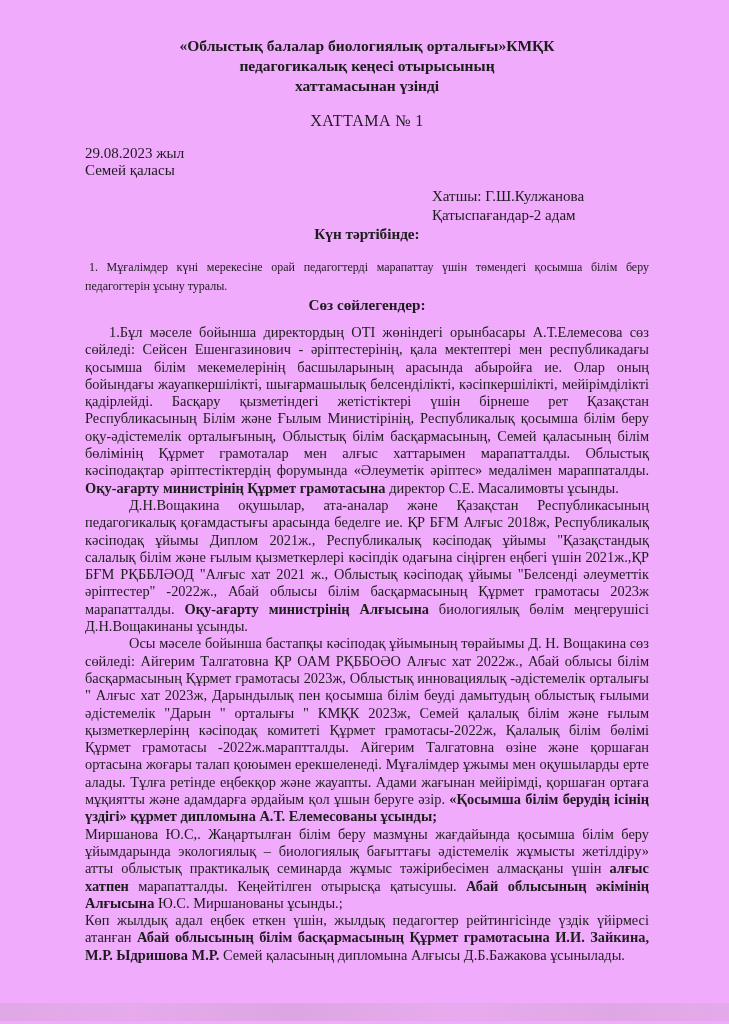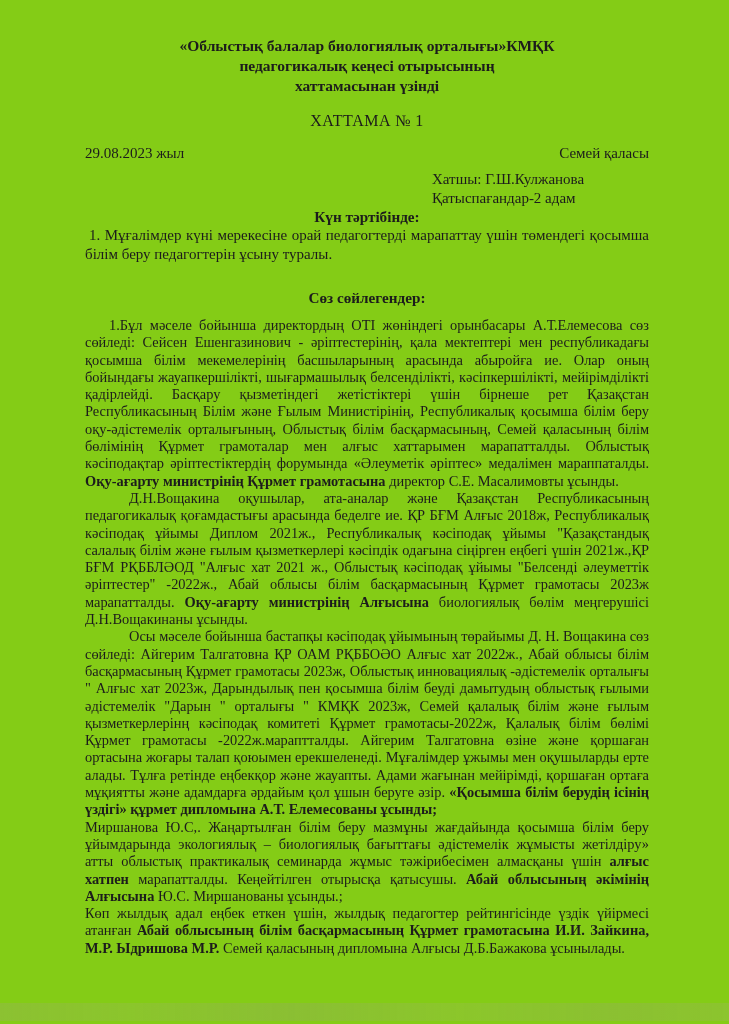--- a/index.html
+++ b/index.html
@@ -1,34 +1,34 @@
 <!DOCTYPE html>
 <html><head>
 <meta charset="utf-8">
 <style>
   * { margin:0; padding:0; box-sizing:border-box; }
   html,body { width:729px; height:1024px; }
   body { background:#d8d8d8; }
   .page {
     position:relative;
     width:729px; height:1024px;
-    background:#84cc16;
+    background:#f0abfc;
     overflow:hidden;
     font-family:"Liberation Serif","DejaVu Serif",serif;
     color:#1c1c1c;
   }
   .content { position:absolute; left:85px; top:36px; width:564px; }
 
   .doc-header { text-align:center; font-weight:bold; font-size:15.5px; line-height:20px; }
   .protocol-title { text-align:center; font-size:16px; margin-top:16px; letter-spacing:0.4px; }
-  .date-row { display:flex; justify-content:space-between; margin-top:15px; font-size:15px; }
+  .date-row { display:flex; justify-content:space-between; margin-top:15px; font-size:15px;flex-direction:column; }
   .officials { margin-top:8px; margin-left:347px; font-size:15px; line-height:19px; }
   .center-heading { text-align:center; font-weight:bold; font-size:15.2px; }
-  .agenda-item { font-size:15px; line-height:19px; text-align:justify; text-indent:4px; }
-  .speakers { margin-top:25px; }
+  .agenda-item { margin-top:15px; font-size:12px; line-height:19px; text-align:justify; text-indent:4px; }
+  .speakers { margin-top:0; }
   .bodytext { margin-top:10px; font-size:14.4px; line-height:17.3px; text-align:justify; }
   p.para { margin:0; }
   p.indent-sm { text-indent:24px; }
   p.indent-lg { text-indent:44px; }
 
   .scan-band {
     position:absolute; left:0; right:0; bottom:3px; height:18px;
     background:linear-gradient(90deg,
       rgba(168,156,150,0.22) 0%, rgba(180,166,160,0.16) 18%,
       rgba(160,150,146,0.24) 40%, rgba(186,170,164,0.15) 63%,

